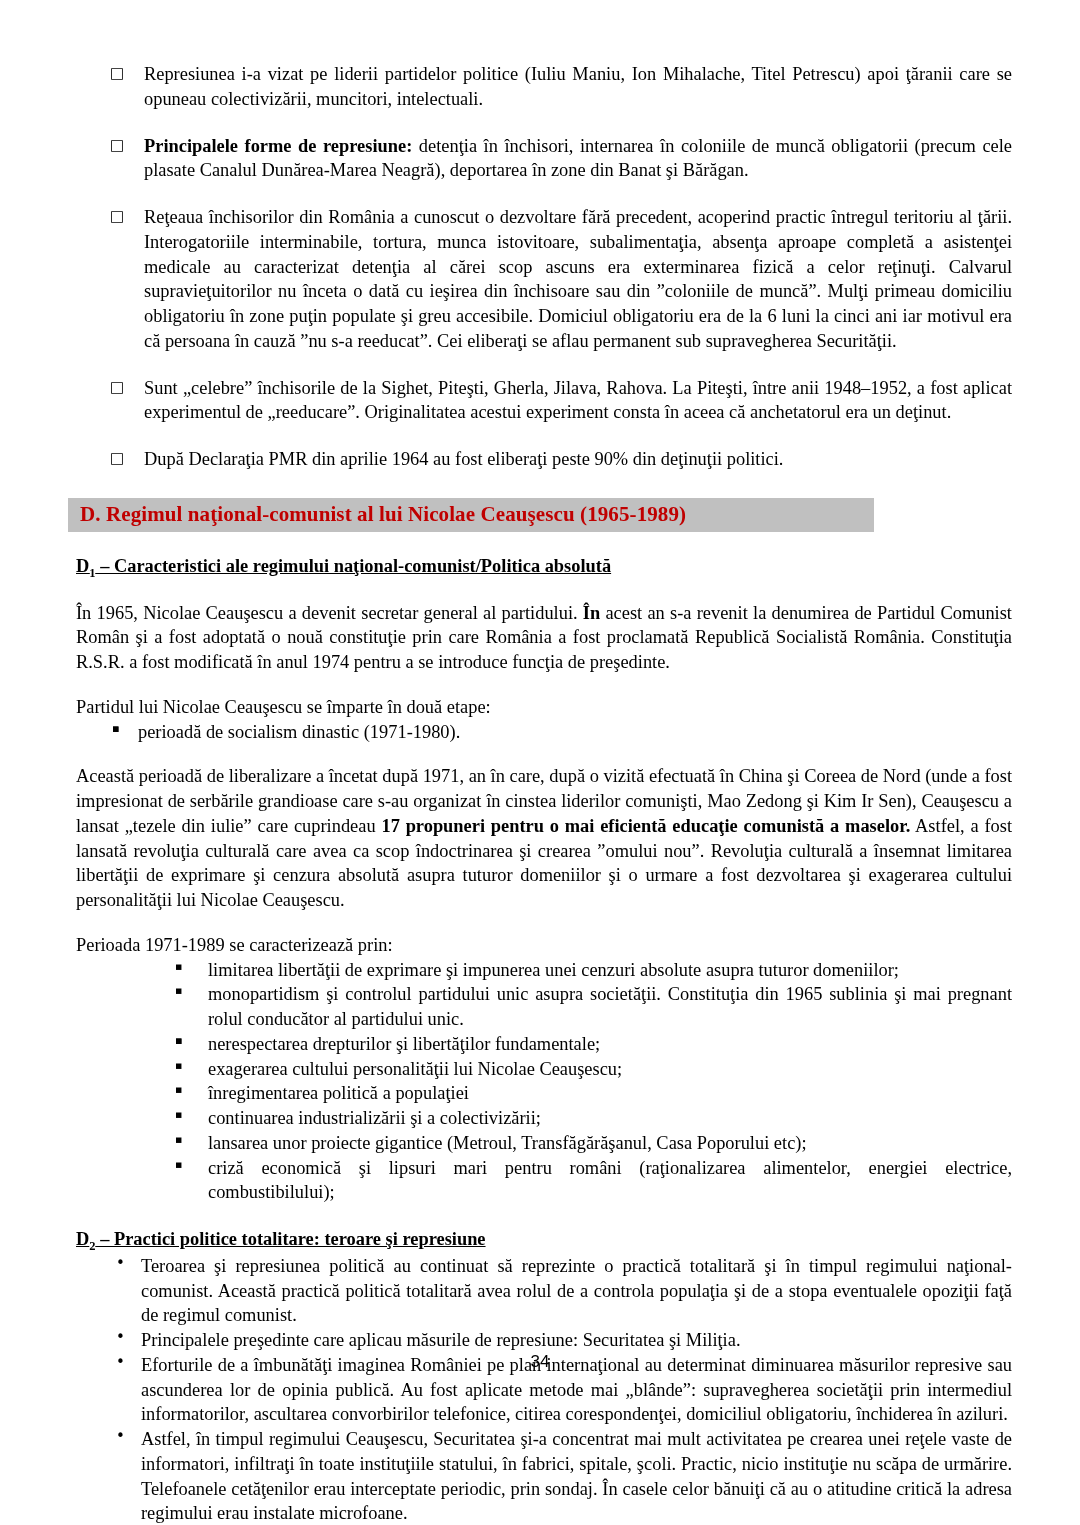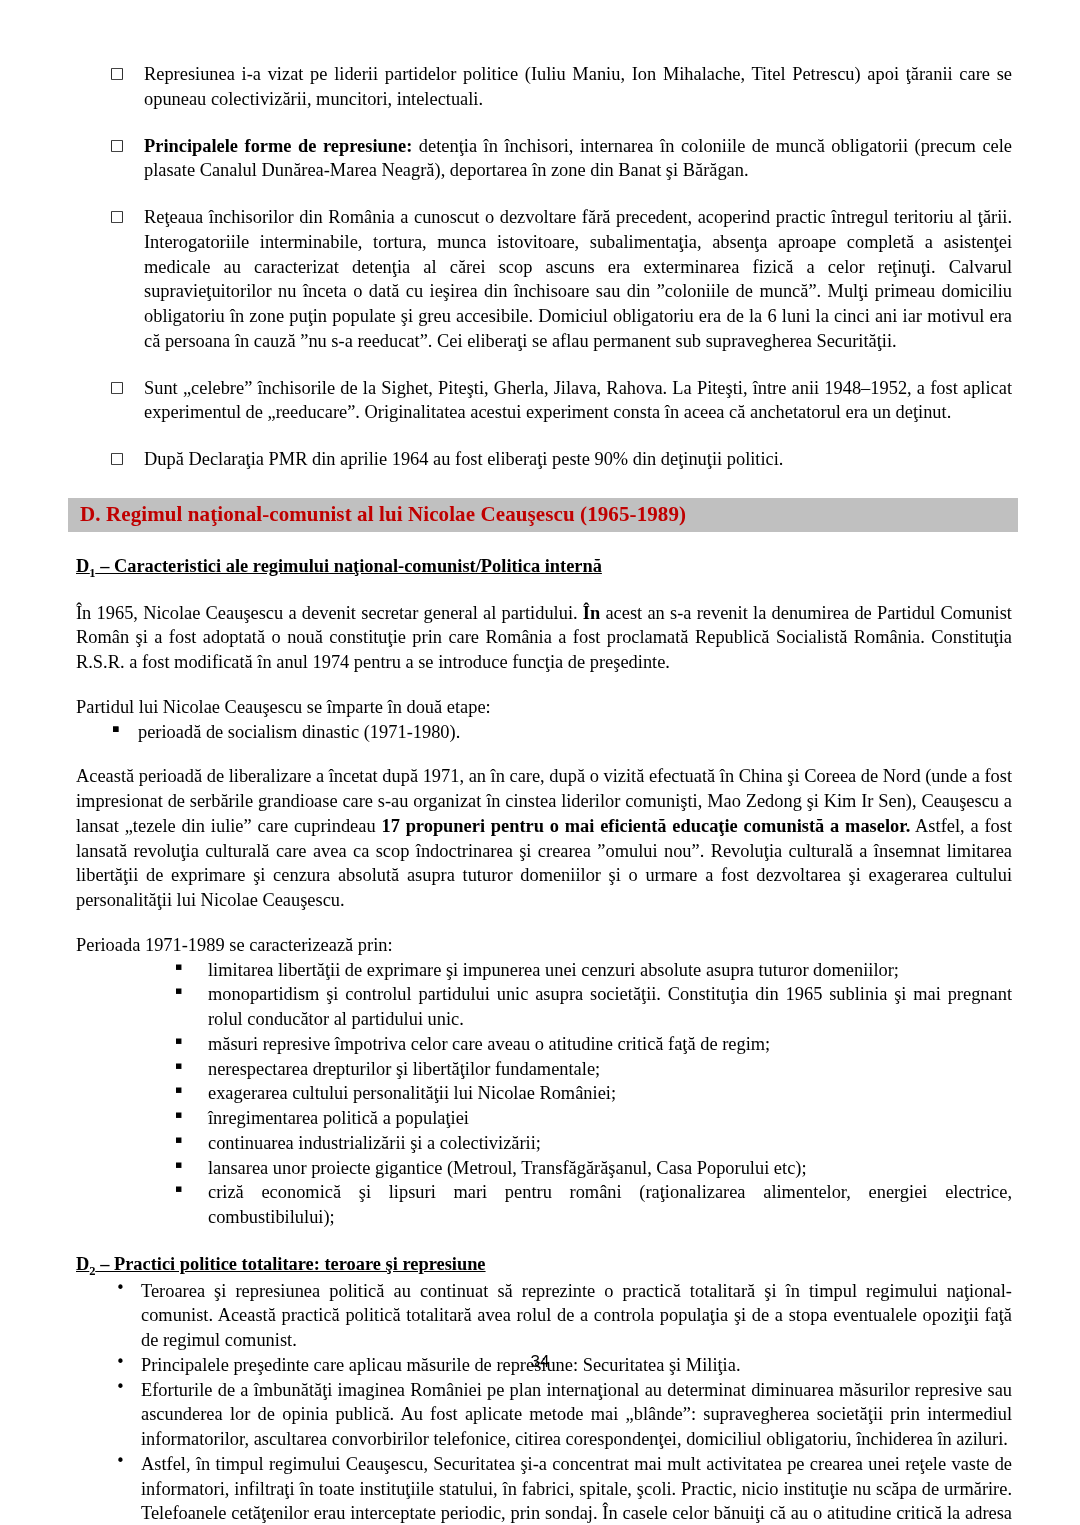--- a/index.html
+++ b/index.html
@@ -47,21 +47,21 @@
     top: 1px;
     font-size: 15px;
     line-height: 1.345;
     font-family: "DejaVu Sans", sans-serif;
   }
 
   
   .banner {
     background: #c0c0c0;
     margin: 26px 0 0 -8px;
-    width: 950px;
+    width: 806px;
     padding: 4px 0 5px 12px;
     box-sizing: border-box;
   }
   .banner-title {
     color: #c00000;
     font-weight: bold;
     font-size: 21px;
     line-height: 1.2;
     letter-spacing: 0.1px;
   }
@@ -155,21 +155,21 @@
       <span class="marker">□</span>
       <span class="bold"></span><span>După Declaraţia PMR din aprilie 1964 au fost eliberaţi peste 90% din deţinuţii politici.</span>
     </li>
   </ul>
 
   <div class="banner">
     <span class="banner-title">D. Regimul naţional-comunist al lui Nicolae Ceauşescu (1965-1989)</span>
   </div>
 
   <div>
-    <span class="subhead"><span>D</span><sub>1</sub><span> – Caracteristici ale regimului naţional-comunist/Politica internă</span></span>
+    <span class="subhead"><span>D</span><sub>1</sub><span> – Caracteristici ale regimului naţional-comunist/Politica absolută</span></span>
   </div>
 
   <p class="para block"><span>În 1965, Nicolae Ceauşescu a devenit secretar general al partidului. </span><span class="bold">În</span><span> acest an s-a revenit la denumirea de Partidul Comunist Român  şi a fost adoptată o nouă constituţie prin care România a fost proclamată Republică Socialistă România. Constituţia R.S.R. a fost modificată în anul 1974 pentru a se introduce funcţia de preşedinte.</span></p>
 
   <p class="para block">Partidul lui Nicolae Ceauşescu se împarte în două etape:</p>
   <ul class="fsq-list lvl-a">
     <li class="fsq-item">
       <span class="marker">▪</span>
     </li>
     <li class="fsq-item">
@@ -185,29 +185,28 @@
     <li class="fsq-item">
       <span class="marker">▪</span>
       <span>limitarea libertăţii de exprimare şi impunerea unei cenzuri absolute asupra tuturor domeniilor;</span>
     </li>
     <li class="fsq-item">
       <span class="marker">▪</span>
       <span>monopartidism şi controlul partidului unic asupra societăţii. Constituţia din 1965 sublinia şi mai pregnant rolul conducător al partidului unic.</span>
     </li>
     <li class="fsq-item">
       <span class="marker">▪</span>
-      <span>măsuri represive împotriva celor care aveau o atitudine critică faţă de regim;</span>
     </li>
     <li class="fsq-item">
       <span class="marker">▪</span>
       <span>nerespectarea drepturilor şi libertăţilor fundamentale;</span>
     </li>
     <li class="fsq-item">
       <span class="marker">▪</span>
-      <span>exagerarea cultului personalităţii lui Nicolae României;</span>
+      <span>exagerarea cultului personalităţii lui Nicolae Ceauşescu;</span>
     </li>
     <li class="fsq-item">
       <span class="marker">▪</span>
       <span>înregimentarea politică a populaţiei</span>
     </li>
     <li class="fsq-item">
       <span class="marker">▪</span>
       <span>continuarea industrializării şi a colectivizării;</span>
     </li>
     <li class="fsq-item">

